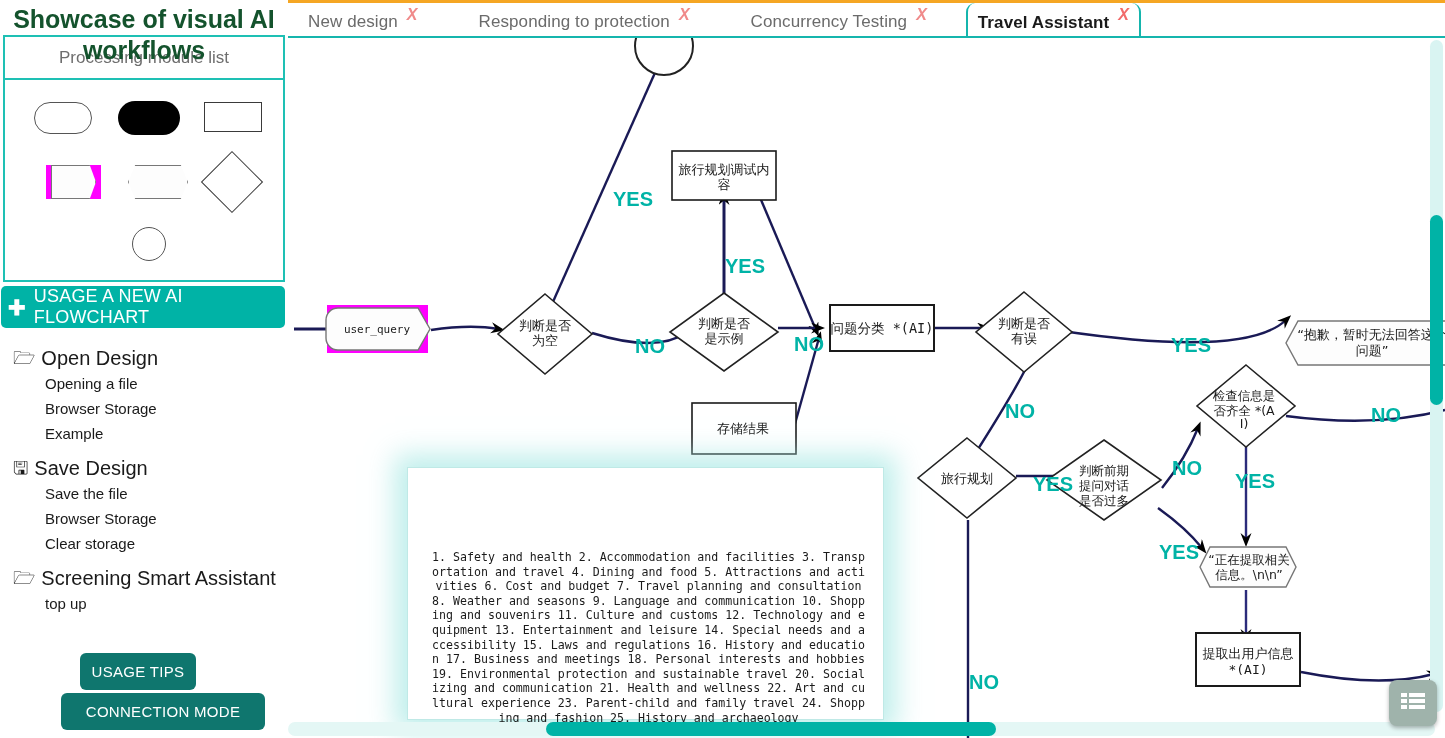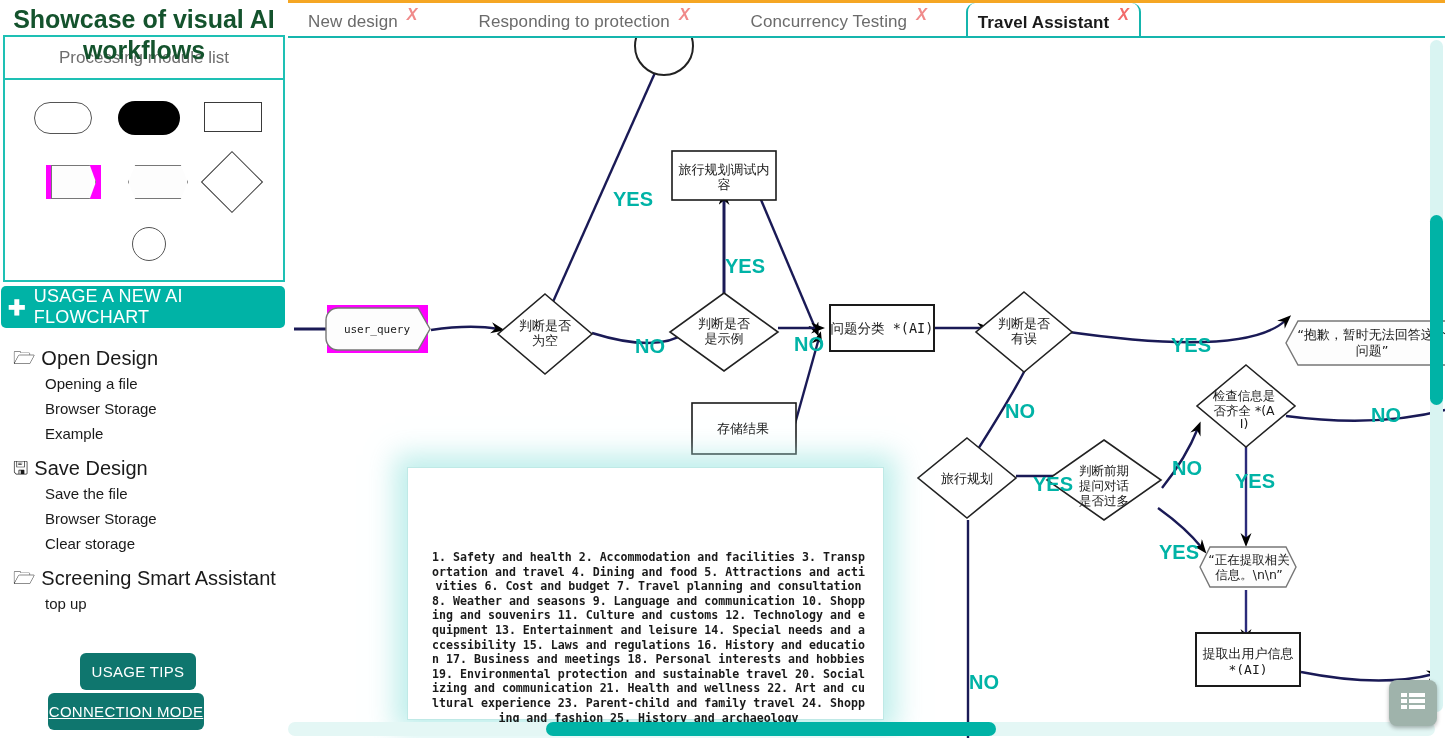--- a/index.html
+++ b/index.html
@@ -136,31 +136,30 @@
 
   .tipbtn {
     position: absolute;
     background: #0f766e; color: #fff;
     border-radius: 6px;
     display: flex; align-items: center; justify-content: center;
     font-size: 15px; letter-spacing: .3px;
     cursor: pointer;
   }
   .tip1 { left: 80px; top: 653px; width: 116px; height: 37px; }
-  .tip2 { left: 48px; top: 693px; width: 156px; height: 37px; text-decoration: underline; }
+  .tip2 { left: 61px; top: 693px; width: 204px; height: 37px; }
 
   
   .text-panel {
     position: absolute; left: 407px; top: 465px;
     width: 477px; height: 253px;
     background: #ffffff;
     border: 1px solid #bfe9e6;
     box-shadow: 0 0 26px 12px rgba(168, 232, 228, .75);
     z-index: 3;
-    font-weight: bold;
   }
   .text-panel .body {
     position: absolute; left: 24px; top: 82px; right: 18px;
     font-family: "DejaVu Sans Mono", monospace;
     font-size: 11.6px;
     line-height: 14.6px;
     color: #1a1a1a;
     text-align: center;
     word-break: break-all;
   }

